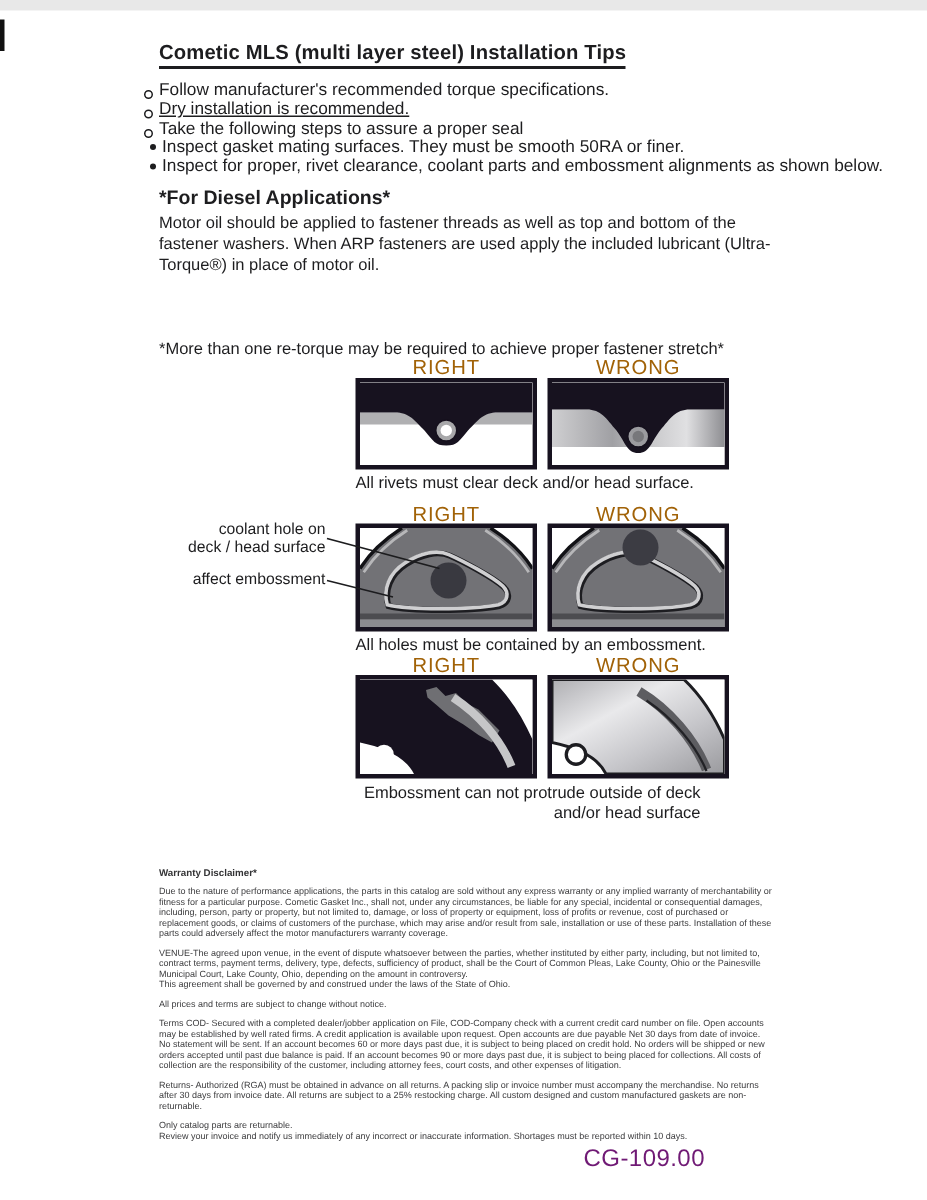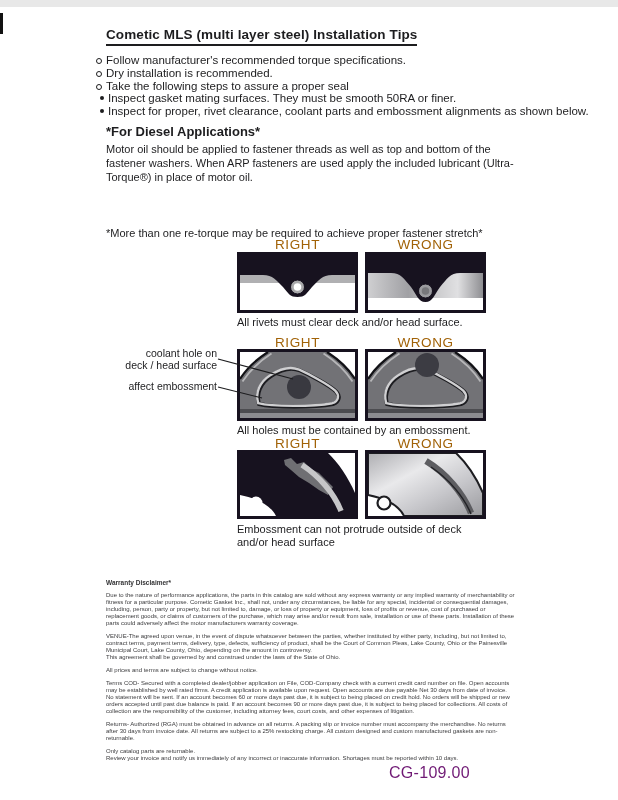--- a/index.html
+++ b/index.html
@@ -7,21 +7,21 @@
     position:relative;width:618px;height:800px;background:#ffffff;
     font-family:"Liberation Sans",sans-serif;color:#1d1d1f;overflow:hidden;
     margin:7px auto;
   }
   .abs{position:absolute;}
   .scan-mark{position:absolute;left:0;top:6px;width:3px;height:21px;background:#111;}
   .title{
     left:106px;top:20px;font-size:13.5px;font-weight:bold;letter-spacing:.1px;
     border-bottom:2px solid #1d1d1f;padding-bottom:2px;
   }
-  .bullet-row{left:96px;height:13px;font-size:11.5px;display:flex;align-items:center;white-space:nowrap;}
+  .bullet-row{left:96px;height:13px;font-size:11.5px;display:flex;align-items:flex-end;white-space:nowrap;}
   .bullet-row .ring{
     width:4px;height:4px;border:1.2px solid #1d1d1f;border-radius:50%;
     margin:3.5px 4px 0 0;flex:none;
   }
   .sub-row{left:100px;height:13px;font-size:11.5px;display:flex;align-items:flex-start;white-space:nowrap;}
   .sub-row .dot{width:4px;height:4px;background:#1d1d1f;border-radius:50%;margin:3.5px 4px 0 0;flex:none;}
   .diesel-heading{left:106px;top:117px;font-size:13px;font-weight:bold;}
   .body-para{left:106px;width:416px;font-size:11px;line-height:14px;}
   .fig-label{width:121px;text-align:center;font-size:13.5px;letter-spacing:.6px;color:#a16207;}
   .dbox{width:115px;border:3px solid #17121f;background:#fff;font-size:0;line-height:0;}
@@ -40,21 +40,21 @@
 <div class="page">
 
   <div class="scan-mark"></div>
 
   <div class="abs title">Cometic MLS (multi layer steel) Installation Tips</div>
 
   <div class="abs bullet-row" style="top:46px;">
     <span class="ring"></span>
     <span>Follow manufacturer's recommended torque specifications.</span>
   </div>
-  <div class="abs bullet-row" style="top:59px;">
+  <div class="abs bullet-row" style="top:59px;text-decoration:underline;">
     <span class="ring"></span>
     <span>Dry installation is recommended.</span>
   </div>
   <div class="abs bullet-row" style="top:72px;">
     <span class="ring"></span>
     <span>Take the following steps to assure a proper seal</span>
   </div>
   <div class="abs sub-row" style="top:85px;">
     <span class="dot"></span>
     <span>Inspect gasket mating surfaces.  They must be smooth 50RA or finer.</span>
@@ -175,21 +175,21 @@
         </linearGradient>
       </defs>
       <rect x="0" y="0" width="115" height="63" fill="#ffffff"></rect>
       <path d="M0,0 H88 C98.5,10 108,24 115,40 V63 H36 C31,52.5 17,45.5 0,42 Z" fill="url(#grad3)" stroke="#1d1d21" stroke-width="2"></path>
       <path d="M58,8 C78,20 95,40 103,60" fill="none" stroke="#5d5d61" stroke-width="6.5"></path>
       <path d="M63,14 C81,26 96,44 103,61" fill="none" stroke="#222226" stroke-width="1.5"></path>
       <circle cx="16" cy="50" r="6.5" fill="#ffffff" stroke="#1d1d21" stroke-width="2.2"></circle>
     </svg>
   </div>
 
-  <div class="abs fig-caption" style="top:516px;width:230px;">Embossment can not protrude outside of deck and/or head surface</div>
+  <div class="abs fig-caption" style="top:516px;width:230px;text-align:right;">Embossment can not protrude outside of deck and/or head surface</div>
 
   <div class="abs disclaimer">
     <h4>Warranty Disclaimer*</h4>
     <p class="preline">Due to the nature of performance applications, the parts in this catalog are sold without any express warranty or any implied warranty of merchantability or fitness for a particular purpose.  Cometic Gasket Inc., shall not, under any circumstances, be liable for any special, incidental or consequential damages, including, person, party or property, but not limited to, damage, or loss of property or equipment, loss of profits or revenue, cost of purchased or replacement goods, or claims of customers of the purchase, which may arise and/or result from sale, installation or use of these parts.  Installation of these parts could adversely affect the motor manufacturers warranty coverage.</p>
     <p class="preline">VENUE-The agreed upon venue, in the event of dispute whatsoever between the parties, whether instituted by either party, including, but not limited to, contract terms, payment terms, delivery, type, defects, sufficiency of product, shall be the Court of Common Pleas, Lake County, Ohio or the Painesville Municipal Court, Lake County, Ohio, depending on the amount in controversy.
 This agreement shall be governed by and construed under the laws of the State of Ohio.</p>
     <p class="preline">All prices and terms are subject to change without notice.</p>
     <p class="preline">Terms COD- Secured with a completed dealer/jobber application on File, COD-Company check with a current credit card number on file.  Open accounts may be established by well rated firms.  A credit application is available upon request.  Open accounts are due payable Net 30 days from date of invoice.  No statement will be sent.  If an account becomes 60 or more days past due, it is subject to being placed on credit hold.  No orders will be shipped or new orders accepted until past due balance is paid.  If an account becomes 90 or more days past due, it is subject to being placed for collections.  All costs of collection are the responsibility of the customer, including attorney fees, court costs, and other expenses of litigation.</p>
     <p class="preline">Returns- Authorized (RGA) must be obtained in advance on all returns.  A packing slip or invoice number must accompany the merchandise.  No returns after 30 days from invoice date.  All returns are subject to a 25% restocking charge.  All custom designed and custom manufactured gaskets are non-returnable.</p>
     <p class="preline">Only catalog parts are returnable.

